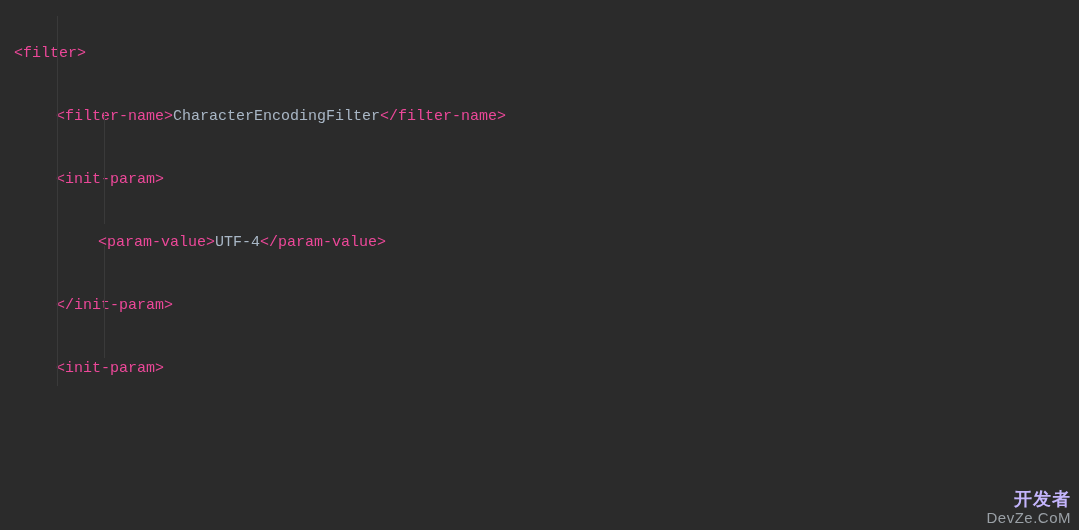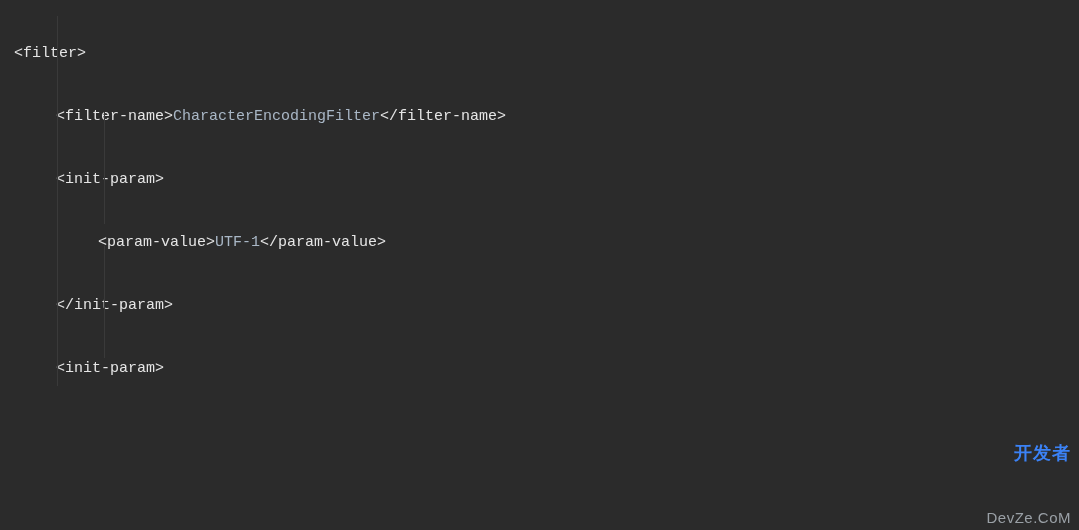--- a/index.html
+++ b/index.html
@@ -12,71 +12,70 @@
     padding: 6px 0 6px 0;
     width: 1079px;
     height: 530px;
     overflow: hidden;
     position: relative;
   }
   .code-block {
     white-space: pre;
     padding-left: 14px;
   }
-  .tag { color: #e5e5e5; margin-top: 8px; }
+  .tag { color: #ec4899; margin-top: 8px; }
   .text { color: #a9b7c6; }
   .guide {
     position: absolute;
     top: 0;
     bottom: 0;
     width: 1px;
     background: #3a3a3a;
   }
   .g1 { left: 57px; height: 370px; top: 16px; }
   .g2 { left: 104px; height: 112px; top: 112px; }
   .g3 { left: 104px; height: 112px; top: 246px; }
   .watermark {
     position: absolute;
     right: 8px;
     bottom: 4px;
     text-align: right;
     font-family: sans-serif;
     pointer-events: none;
   }
   .wm-top {
-    color: #3b82f6;
+    color: #c4b5fd;
     font-size: 18px;
     font-weight: bold;
     letter-spacing: 1px;
     line-height: 1.1;
   }
   .wm-bot {
     color: #9aa0a6;
     font-size: 15px;
     line-height: 1.1;
     letter-spacing: 0.5px;
-    margin-top: 46px;
   }
   .line { display: block; }
   .i0 { padding-left: 0; }
   .i1 { padding-left: 42px; }
   .i2 { padding-left: 84px; }
 </style>
 </head>
 <body>
 
 <div class="guide g1"></div>
 <div class="guide g2"></div>
 <div class="guide g3"></div>
 
 <div class="code-block">
 <span class="line i0"><span class="tag">&lt;filter&gt;</span></span>
 <span class="line i1"><span class="tag">&lt;filter-name&gt;</span><span class="text">CharacterEncodingFilter</span><span class="tag">&lt;/filter-name&gt;</span></span>
 <span class="line i1"><span class="tag">&lt;init-param&gt;</span></span>
-<span class="line i2"><span class="tag">&lt;param-value&gt;</span><span class="text">UTF-1</span><span class="tag">&lt;/param-value&gt;</span></span>
+<span class="line i2"><span class="tag">&lt;param-value&gt;</span><span class="text">UTF-4</span><span class="tag">&lt;/param-value&gt;</span></span>
 <span class="line i1"><span class="tag">&lt;/init-param&gt;</span></span>
 <span class="line i1"><span class="tag">&lt;init-param&gt;</span></span>
 
 
 
 
 
 
 
 

